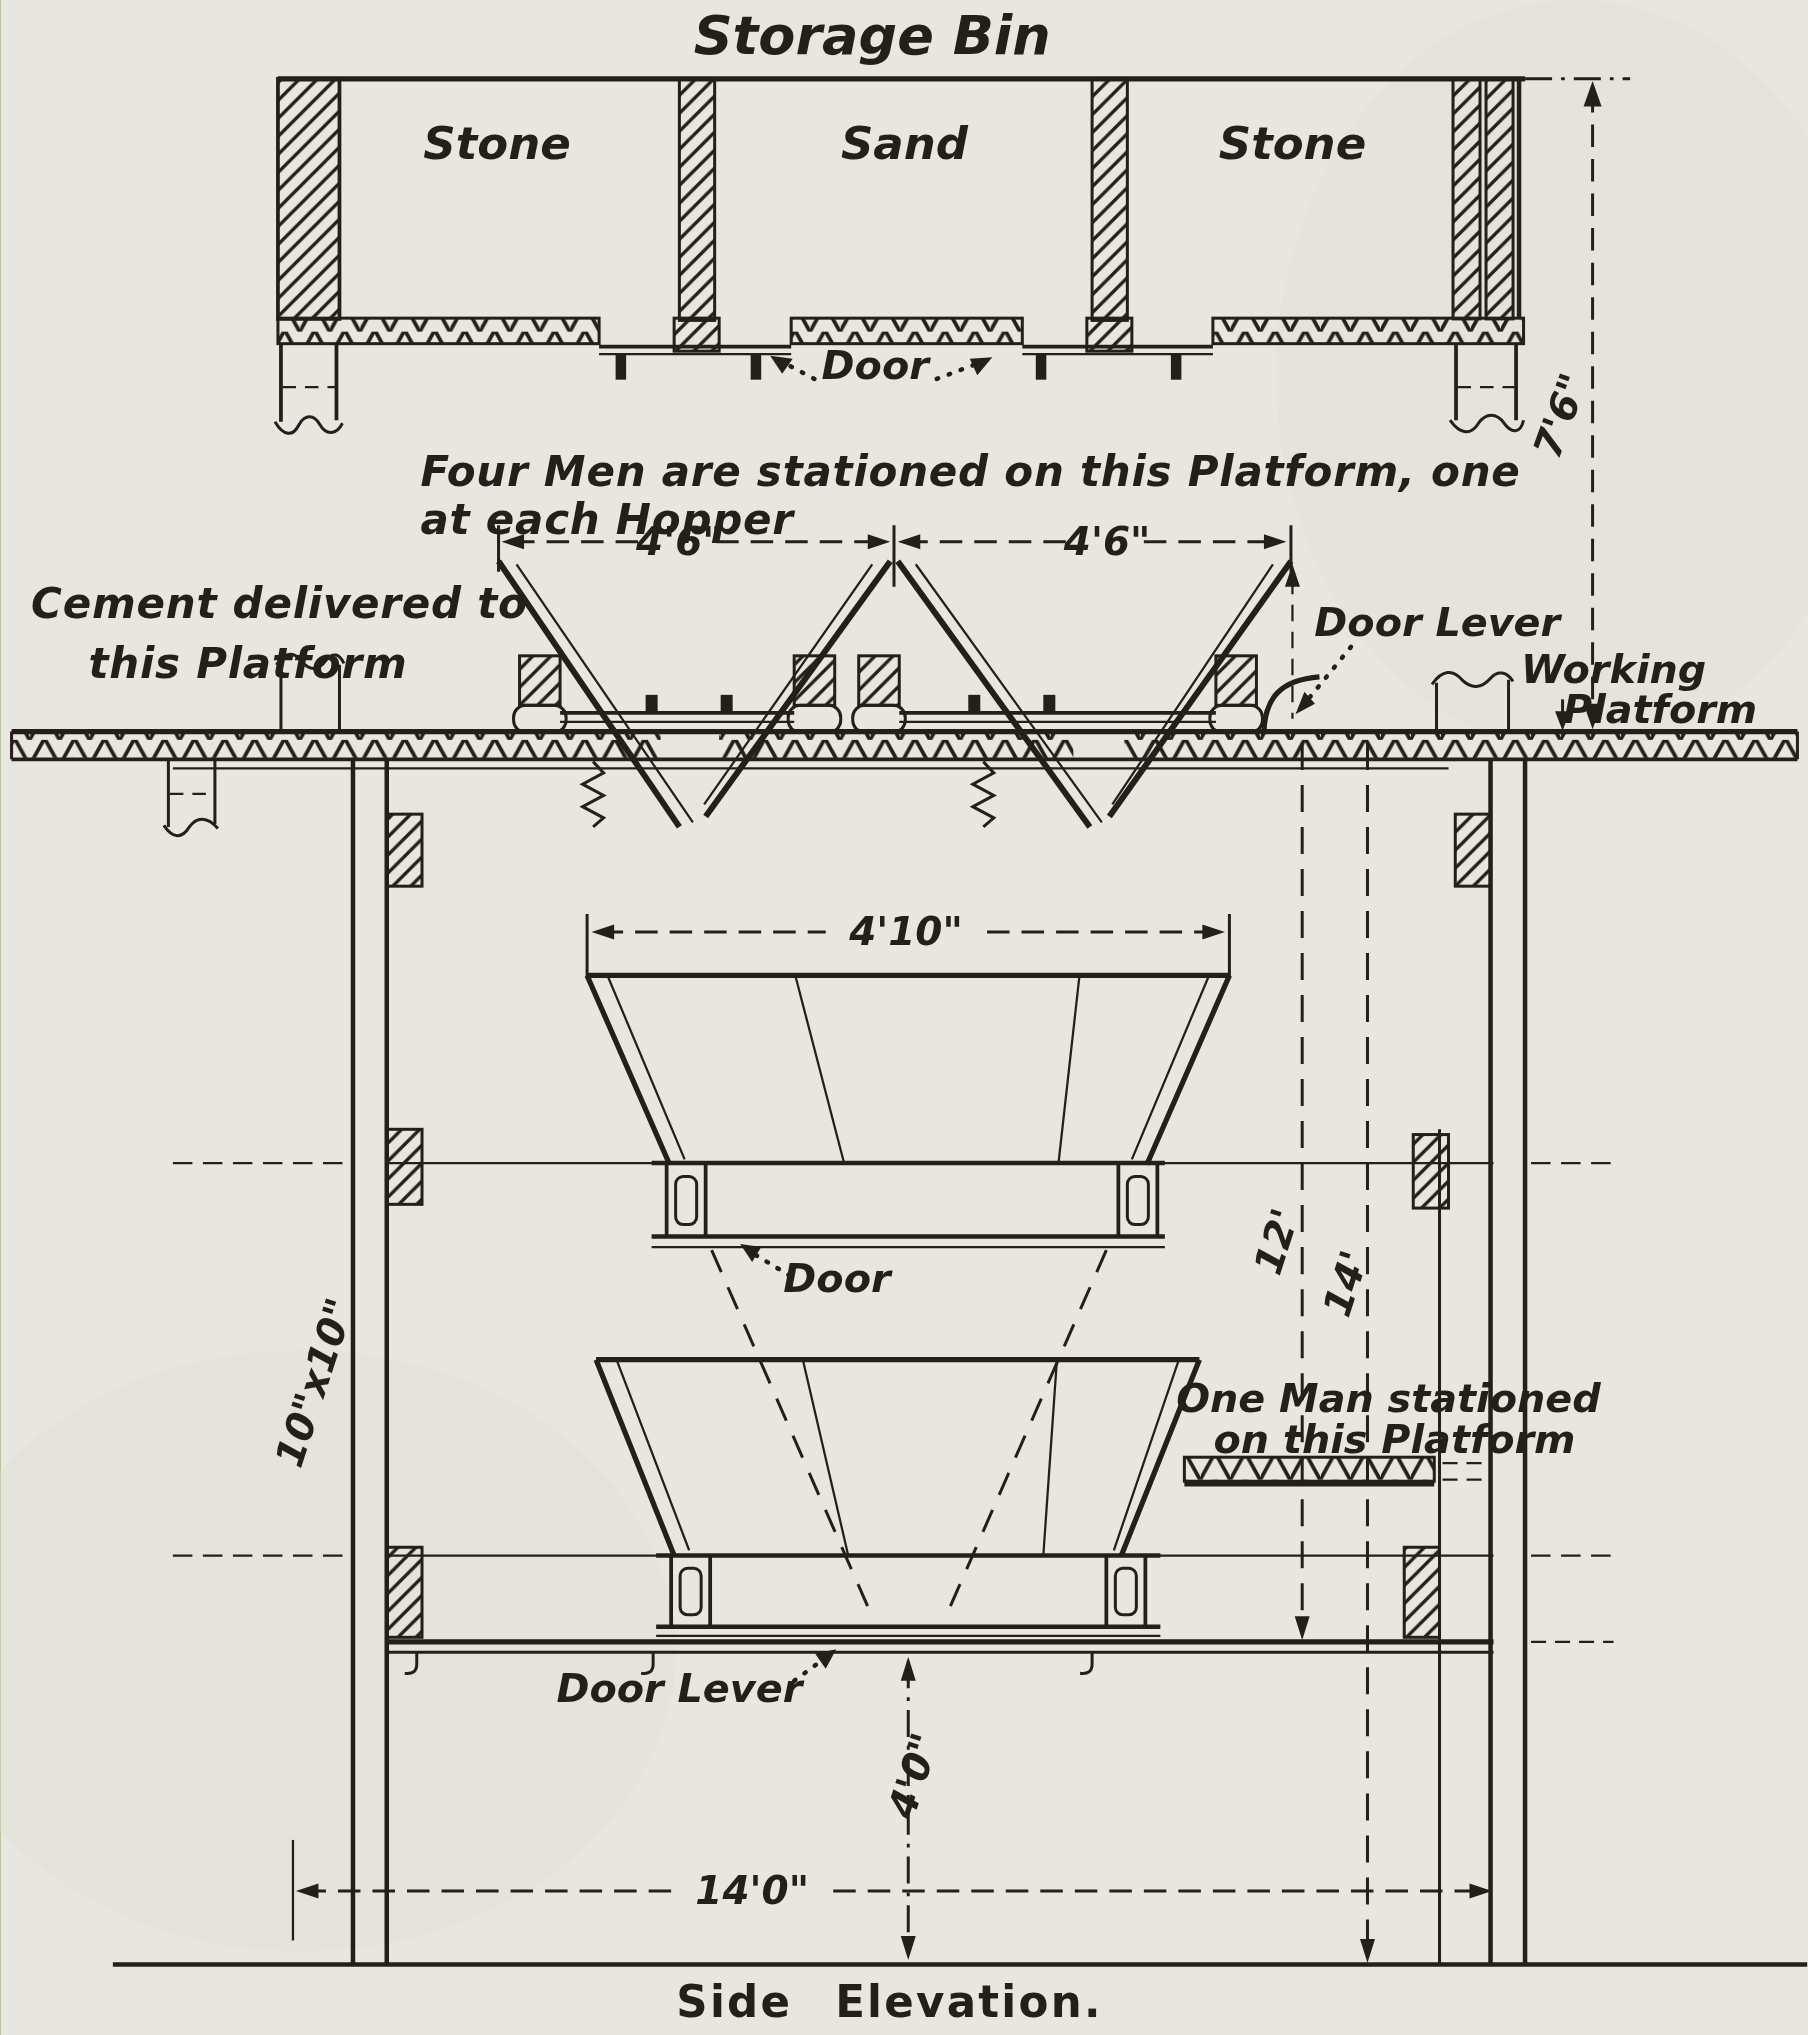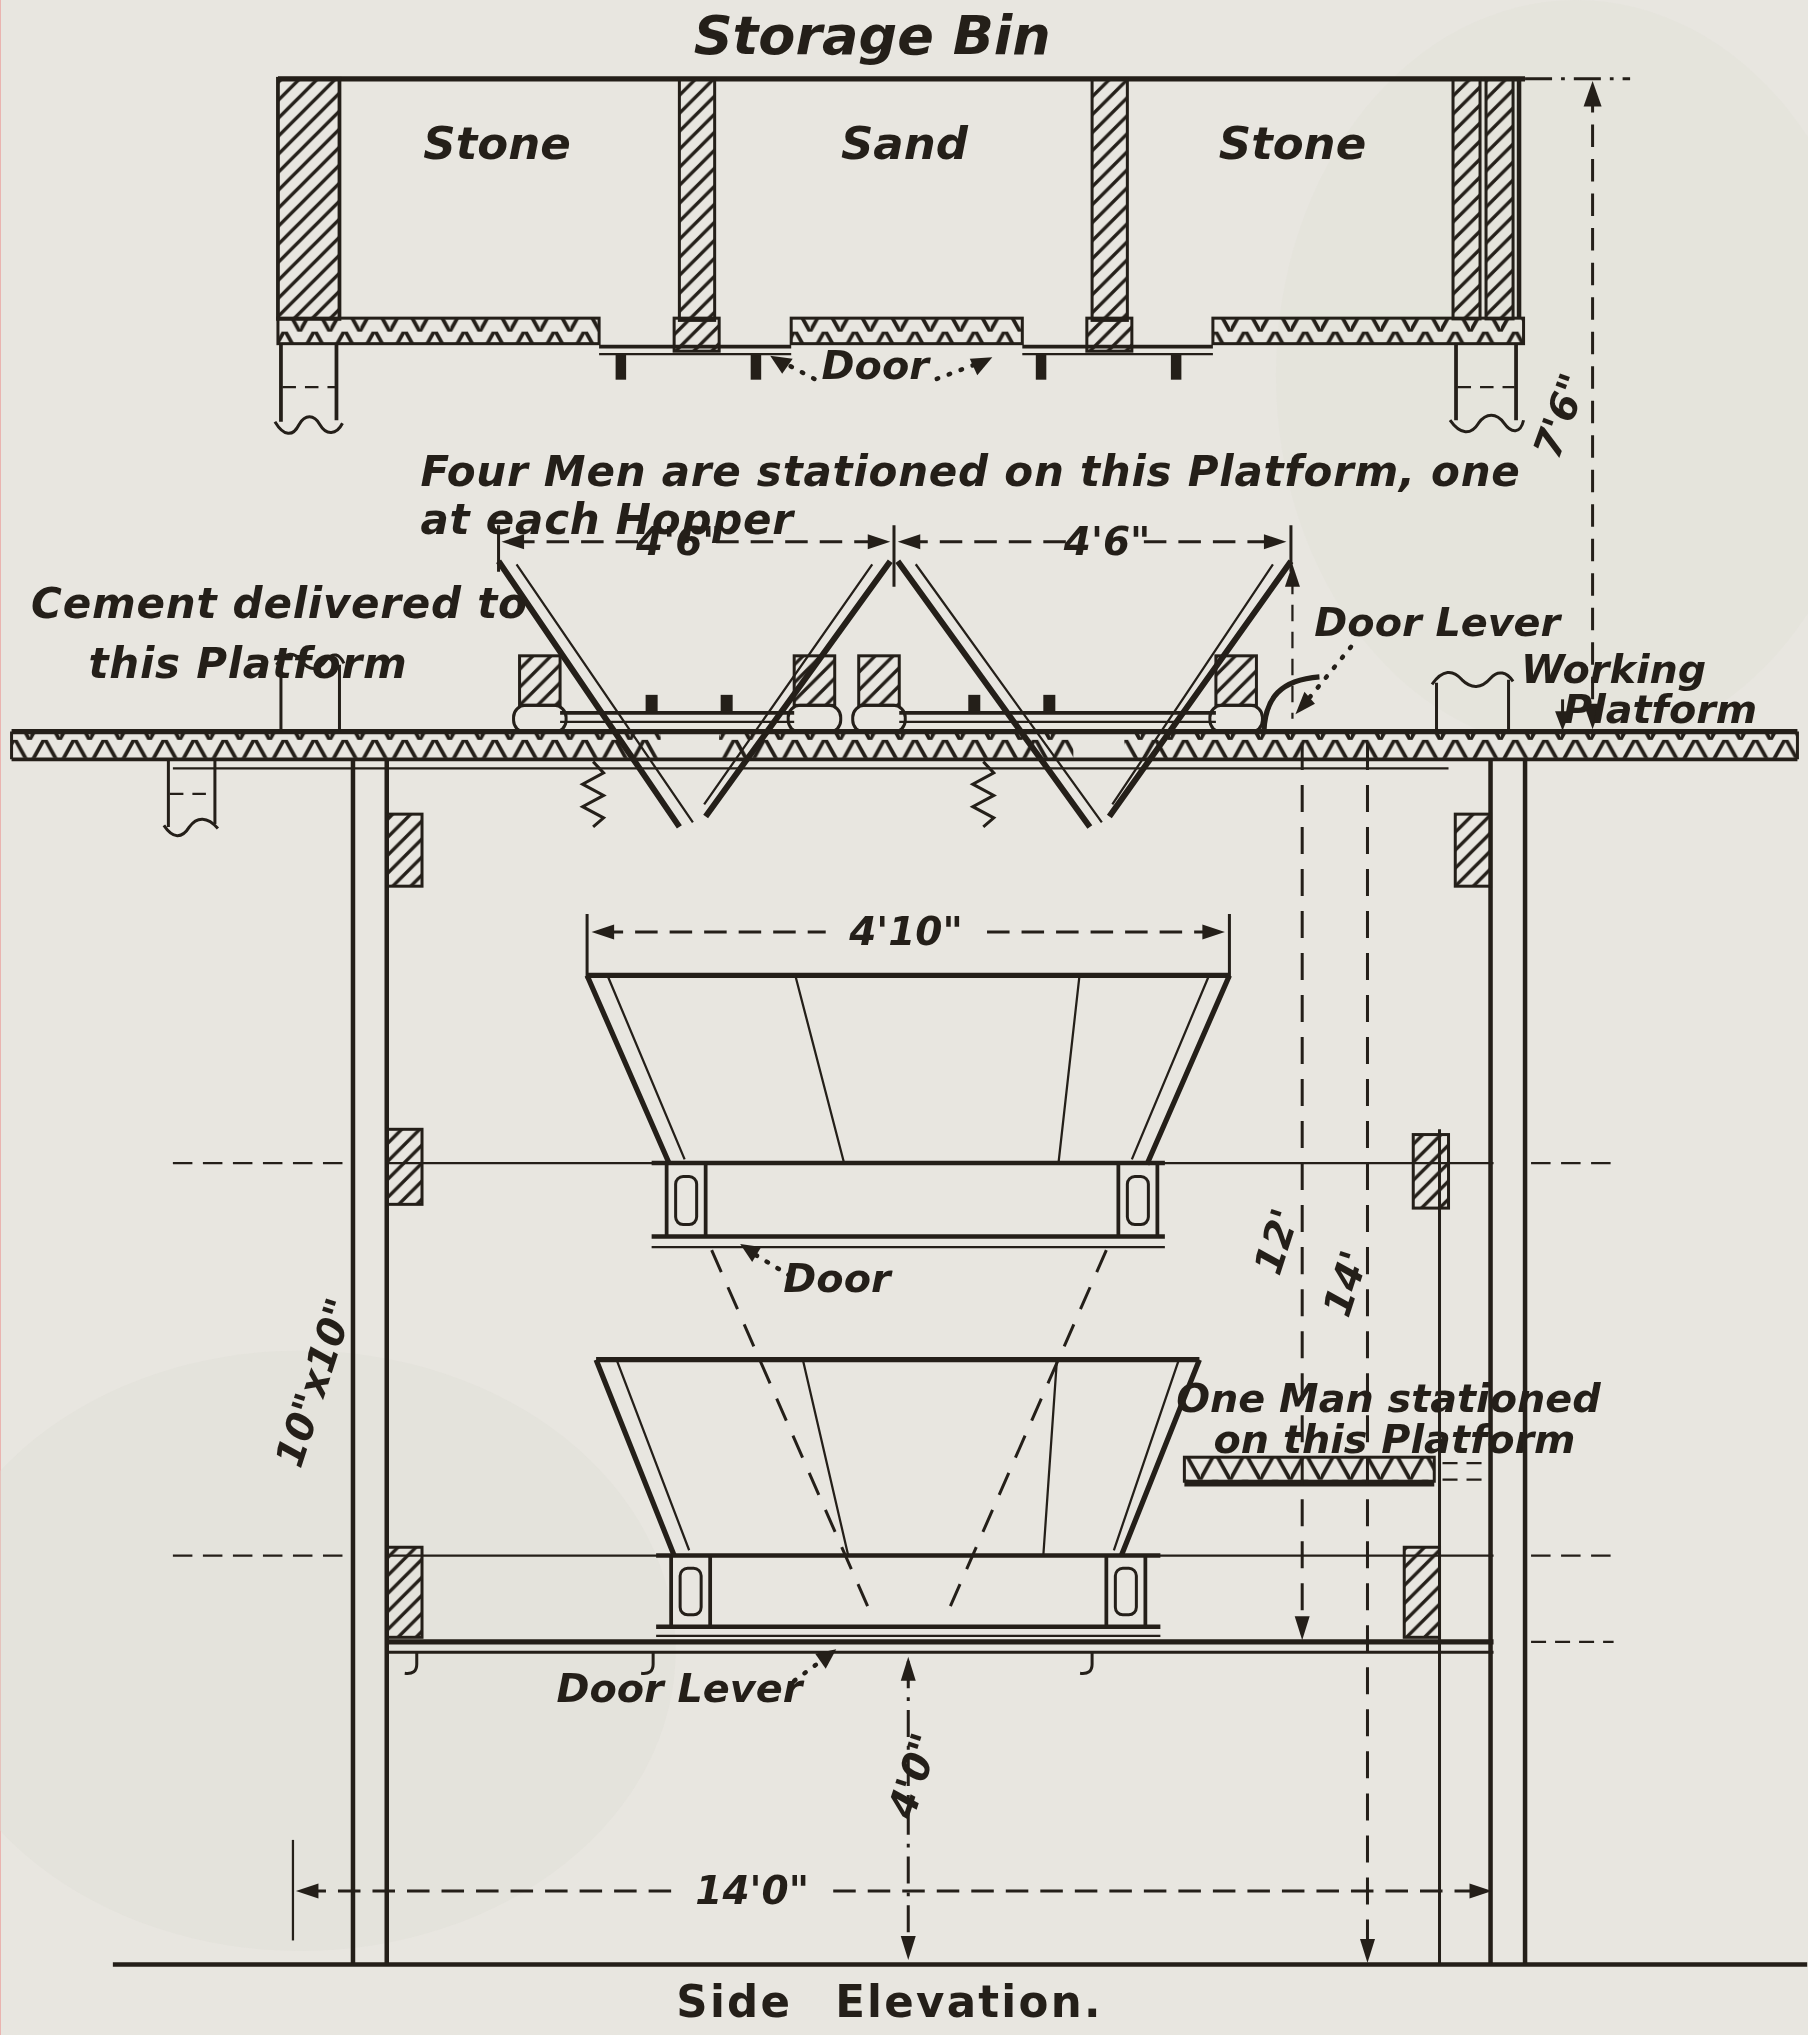--- a/index.html
+++ b/index.html
@@ -1,16 +1,16 @@
 <!DOCTYPE html>
 <html style="font-size:12px"><head>
 <meta charset="utf-8">
 <style>
   html,body{margin:0;padding:0;background:#cfcdc6;}
-  #page{width:1809px;height:2035px;position:relative;background:#ef4444;overflow:hidden;}
+  #page{width:1809px;height:2035px;position:relative;background:#4d7c0f;overflow:hidden;}
   svg{display:block;}
   text{fill:#241f19;font-family:"DejaVu Sans",sans-serif;font-style:italic;font-weight:bold;}
   .t-title{font-size:72px;}
   .t-bin{font-size:60px;}
   .t-note{font-size:56px;letter-spacing:1px;}
   .t-dim{font-size:52px;}
   .t-lbl{font-size:53px;}
   .t-cap{font-size:58px;font-style:normal;word-spacing:34px;letter-spacing:3px;}
   .ln{stroke:#241f19;fill:none;}
   .fillink{fill:#241f19;stroke:none;}

